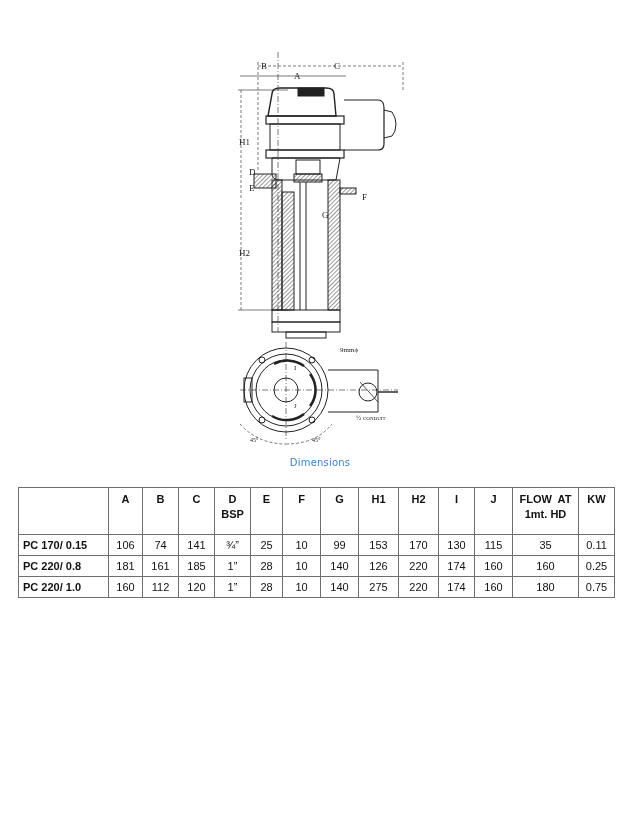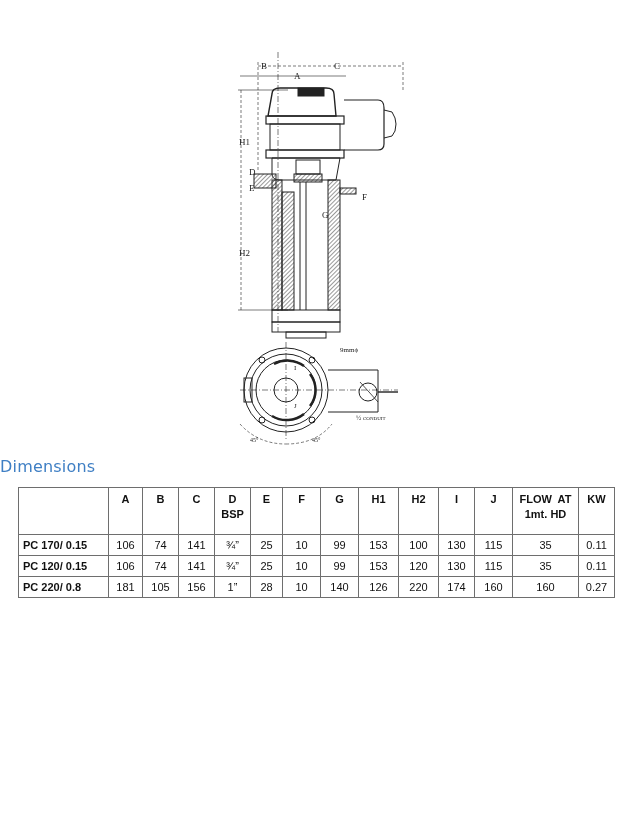--- a/index.html
+++ b/index.html
@@ -1,18 +1,18 @@
 <!DOCTYPE html>
 <html><head>
 <meta charset="utf-8">
 <style>
   html, body { margin:0; padding:0; background:#ffffff; }
   body { width:640px; height:828px; position:relative; overflow:hidden; font-family:"Liberation Sans", sans-serif; }
   .figure { position:absolute; left:228px; top:52px; width:190px; height:420px; }
-  .caption { position:absolute; left:0; top:457px; width:640px; font-family:"DejaVu Sans", sans-serif; font-size:16px; color:#3f7fc4; letter-spacing:0.2px; }
+  .caption { position:absolute; left:0; top:457px; width:640px; text-align:center; font-family:"DejaVu Sans", sans-serif; font-size:10px; color:#3f7fc4; letter-spacing:0.2px; }
   table.dims { position:absolute; left:18px; top:487px; border-collapse:collapse; font-family:"Liberation Sans", sans-serif; font-size:11px; color:#111; }
   table.dims td, table.dims th { border:1px solid #6e6e6e; padding:0; text-align:center; }
   table.dims th { font-weight:bold; vertical-align:top; height:42px; padding-top:4px; line-height:15px; }
   table.dims td { height:20px;margin-left:10px; }
   table.dims td.model { text-align:left; padding-left:4px; font-weight:bold; }
   svg text { font-family:"Liberation Serif", serif; }
 </style>
 </head>
 <body>
 
@@ -150,52 +150,52 @@
     <tr>
       <td class="model">PC 170/ 0.15</td>
       <td>106</td>
       <td>74</td>
       <td>141</td>
       <td>¾”</td>
       <td>25</td>
       <td>10</td>
       <td>99</td>
       <td>153</td>
-      <td>100</td>
+      <td>170</td>
       <td>130</td>
       <td>115</td>
       <td>35</td>
       <td>0.11</td>
     </tr>
     <tr>
-      <td class="model">PC 120/ 0.15</td>
-      <td>106</td>
-      <td>74</td>
-      <td>141</td>
-      <td>¾”</td>
-      <td>25</td>
-      <td>10</td>
-      <td>99</td>
-      <td>153</td>
-      <td>120</td>
-      <td>130</td>
-      <td>115</td>
-      <td>35</td>
-      <td>0.11</td>
-    </tr>
-    <tr>
       <td class="model">PC 220/ 0.8</td>
       <td>181</td>
-      <td>105</td>
-      <td>156</td>
+      <td>161</td>
+      <td>185</td>
       <td>1”</td>
       <td>28</td>
       <td>10</td>
       <td>140</td>
       <td>126</td>
       <td>220</td>
       <td>174</td>
       <td>160</td>
       <td>160</td>
-      <td>0.27</td>
+      <td>0.25</td>
+    </tr>
+    <tr>
+      <td class="model">PC 220/ 1.0</td>
+      <td>160</td>
+      <td>112</td>
+      <td>120</td>
+      <td>1”</td>
+      <td>28</td>
+      <td>10</td>
+      <td>140</td>
+      <td>275</td>
+      <td>220</td>
+      <td>174</td>
+      <td>160</td>
+      <td>180</td>
+      <td>0.75</td>
     </tr>
   </tbody>
 </table>
 
 </body></html>

